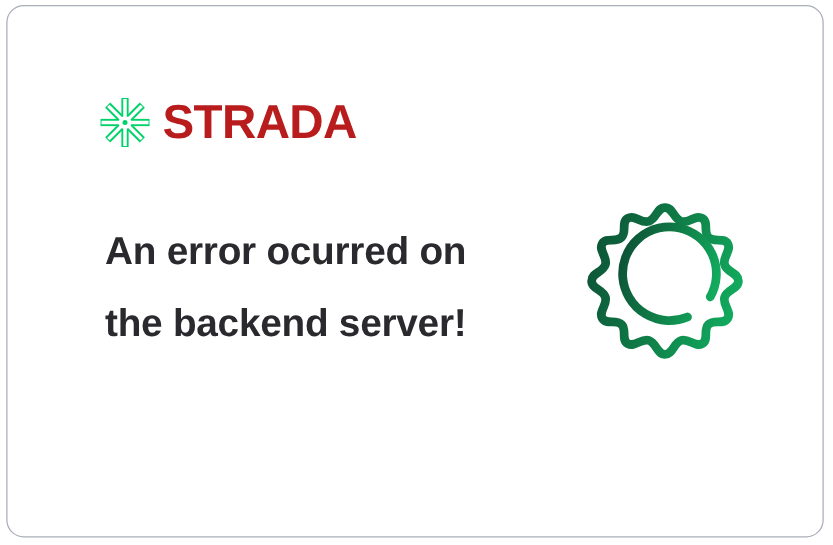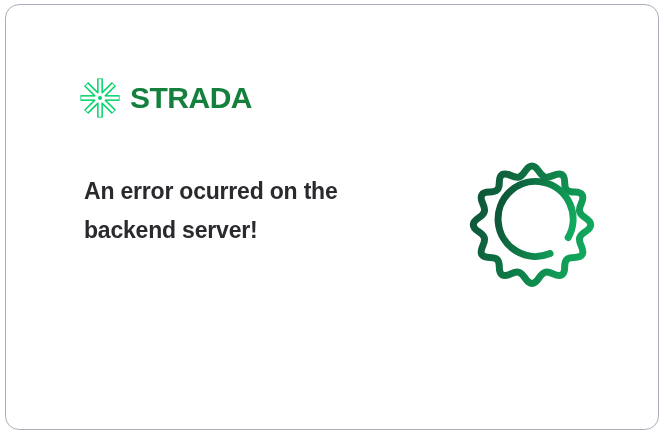--- a/index.html
+++ b/index.html
@@ -45,39 +45,39 @@
     height: 46px;
   }
   .brand-mark {
     width: 40px;
     height: 40px;
     display: block;
     flex: 0 0 auto;
   }
   .brand-word {
     font-family: "Liberation Sans", sans-serif;
-    font-size: 30px;
+    font-size: 38px;
     font-weight: bold;
     letter-spacing: -0.5px;
-    color: #15803d;
+    color: #b91c1c;
     line-height: 1;
     white-space: nowrap;
     -webkit-font-smoothing: antialiased;
   }
 
   
   .message {
     position: absolute;
     left: 78px;
     top: 167px;
     width: 290px;
     font-family: "Liberation Sans", sans-serif;
-    font-size: 23px;
+    font-size: 31px;
     font-weight: bold;
-    line-height: 39px;
+    line-height: 58px;
     letter-spacing: -0.2px;
     color: #2a2a2e;
   }
 
   
   .gear {
     position: absolute;
     left: 444px;
     top: 138px;
     width: 164px;

